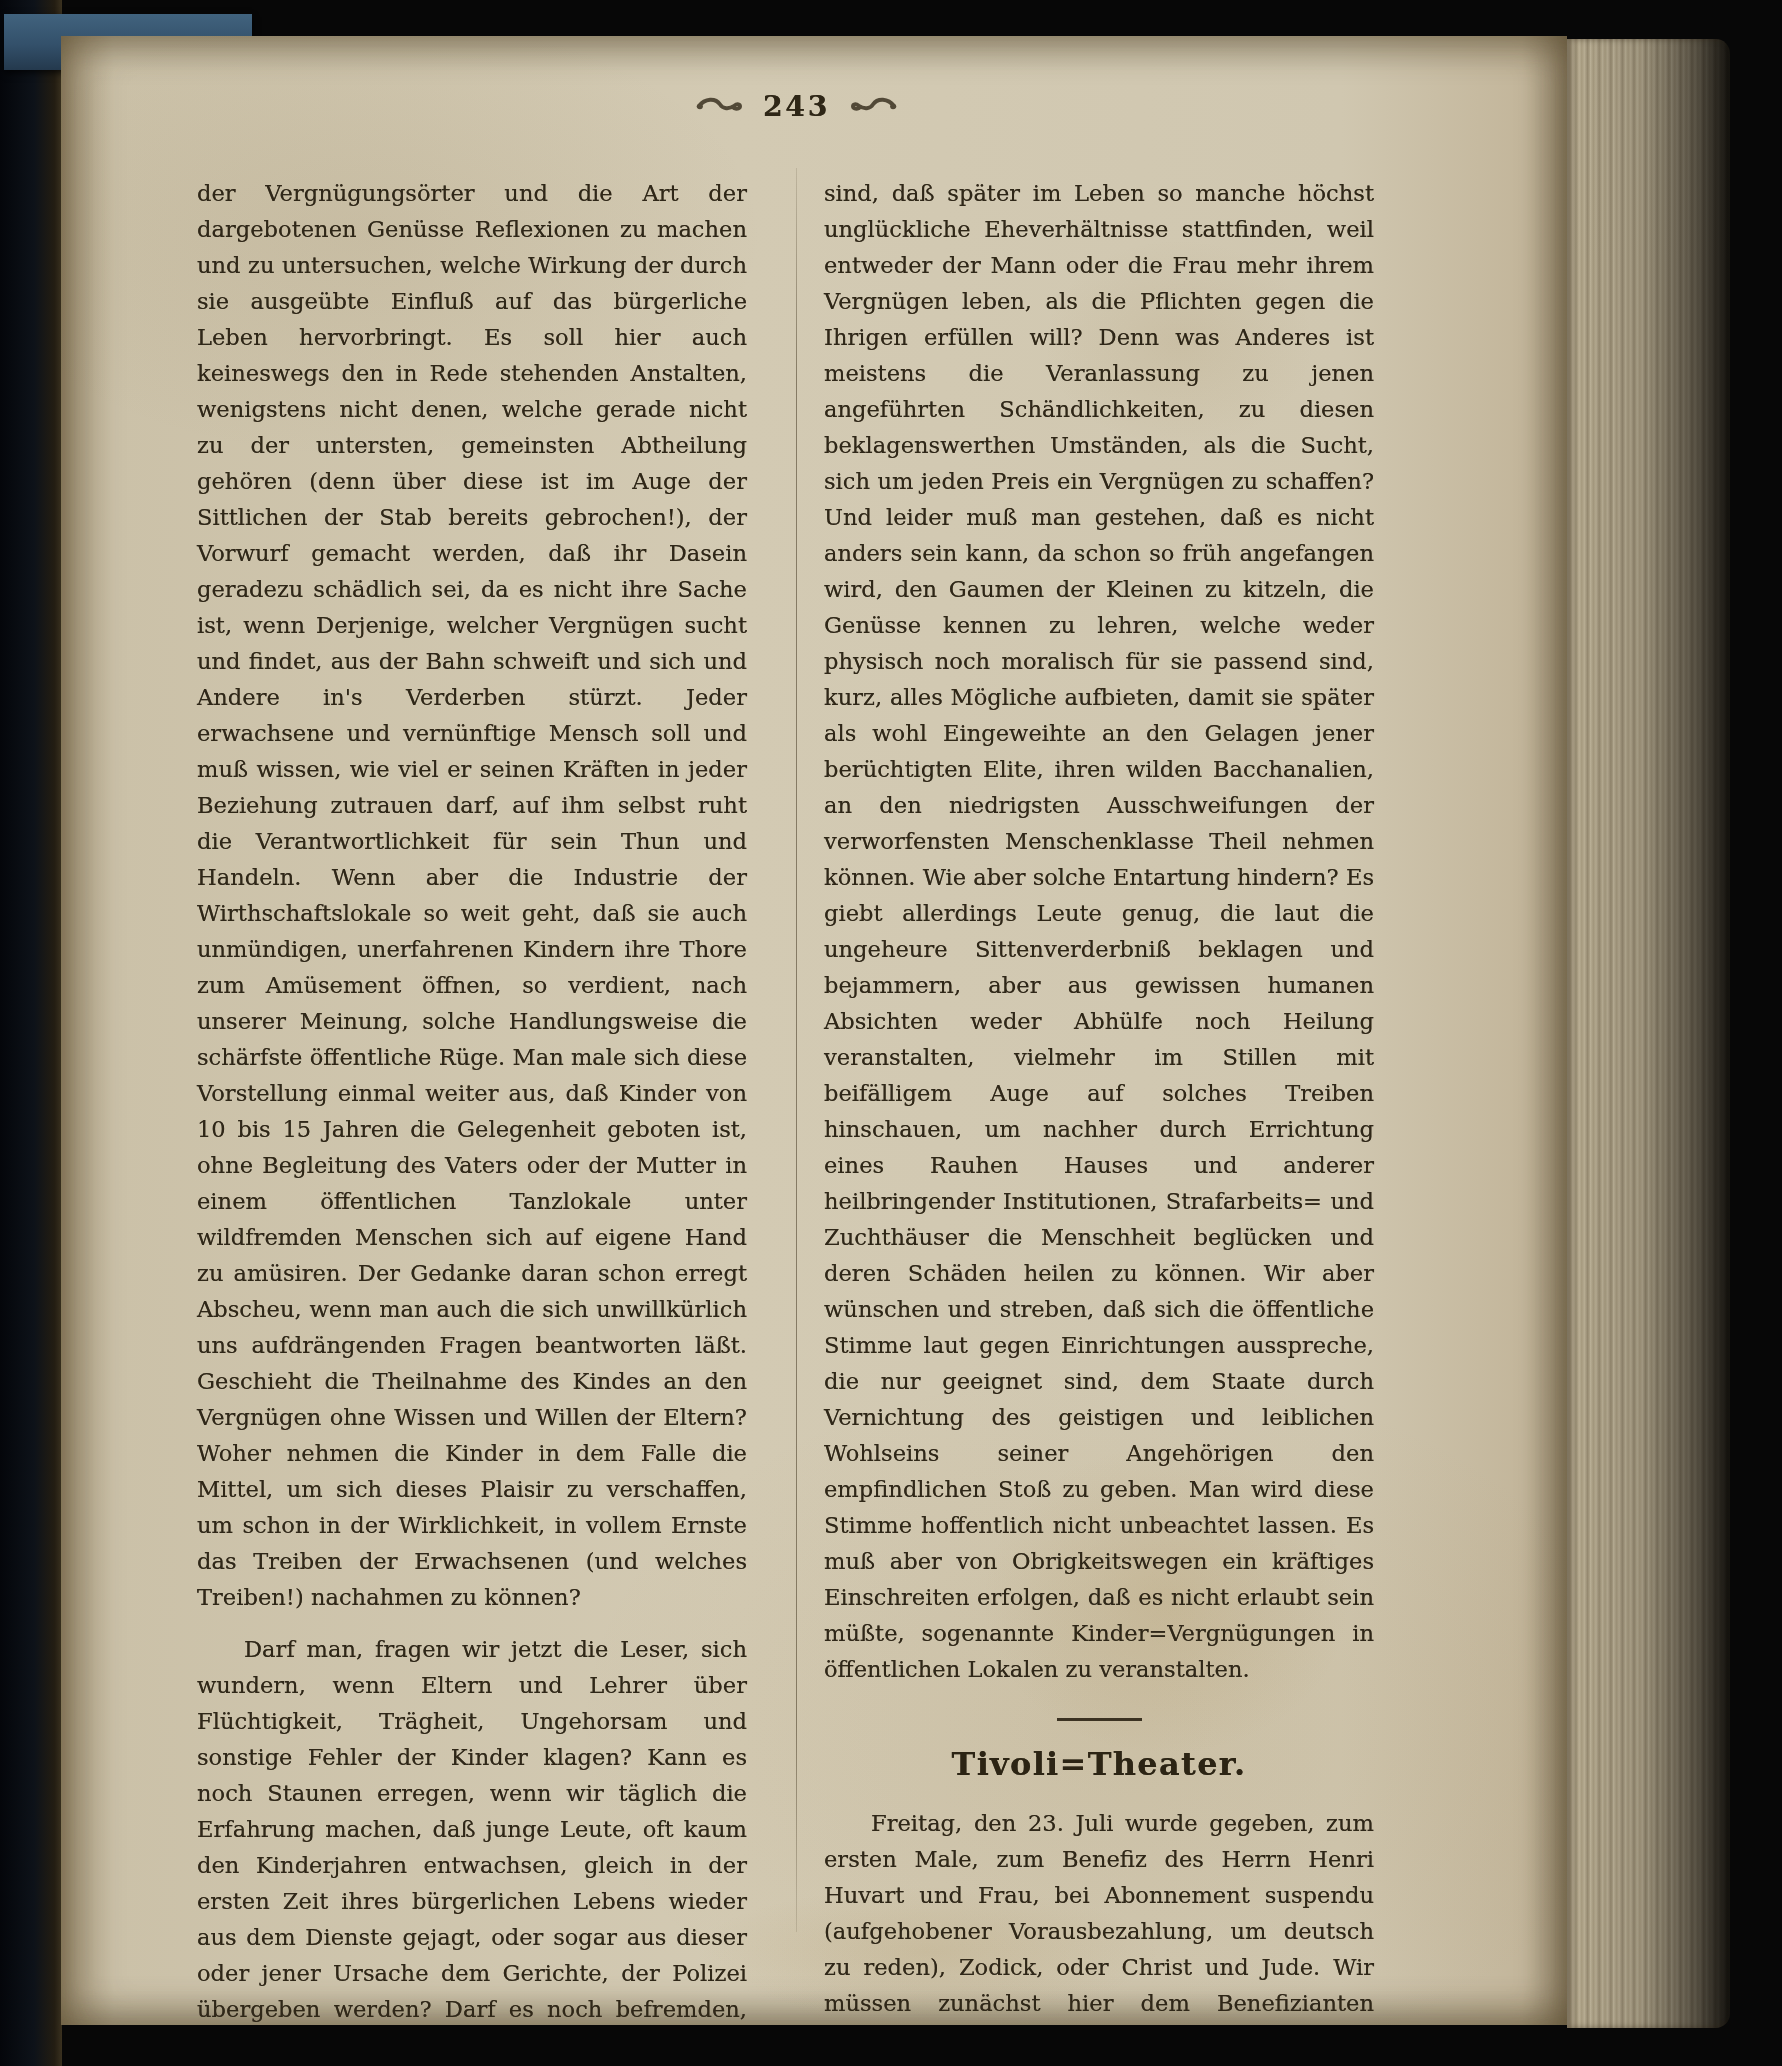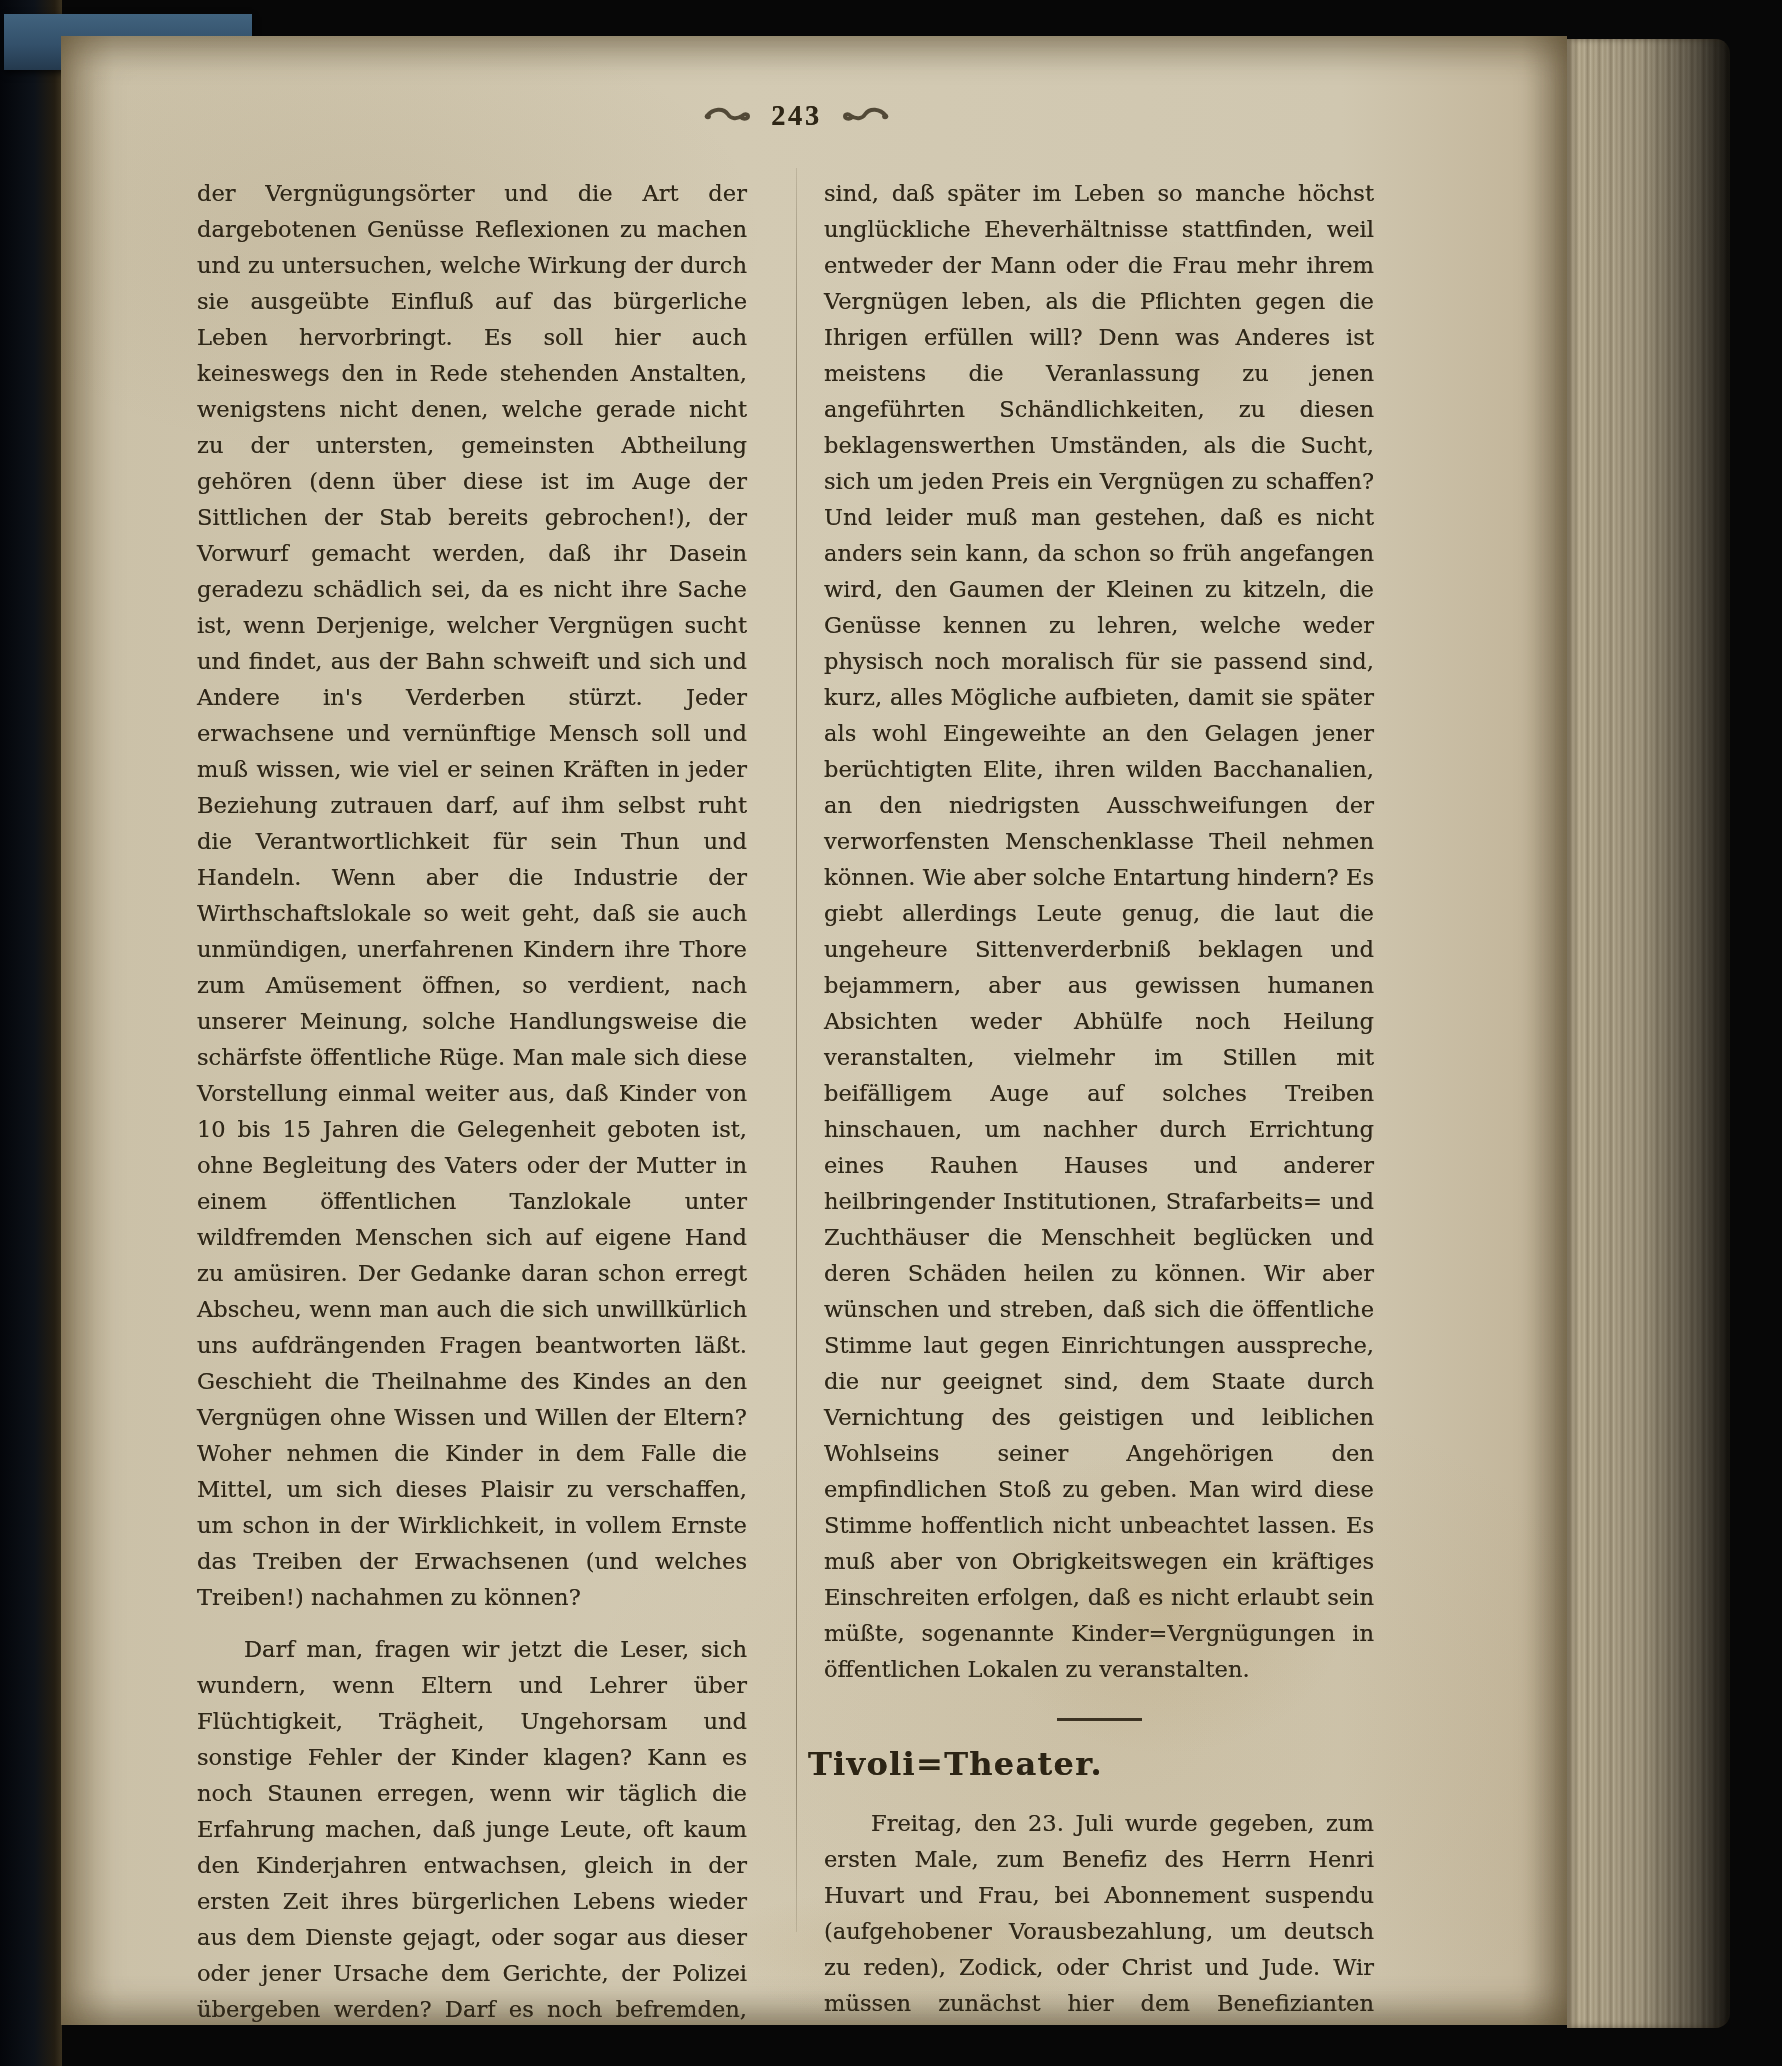--- a/index.html
+++ b/index.html
@@ -58,27 +58,26 @@
     left: 556px; top: 1829px; width: 620px; height: 174px;
     background: radial-gradient(closest-side, rgba(150,118,56,0.14), transparent 75%);
   }
   .stain-c {
     left: 937px; top: 168px; width: 362px; height: 278px;
     background: radial-gradient(closest-side, rgba(140,112,58,0.10), transparent 75%);
   }
   
   .pagenum-row {
     position: absolute;
-    left: 120px; top: 64px;
+    left: 120px; top: 53px;
     width: 1231px;
     display: flex;
     justify-content: center;
     align-items: center;
     gap: 19.4px;
-    font-family: Liberation Serif, serif;
   }
   .pagenum {
     font-size: 28.4px;
     font-weight: bold;
     letter-spacing: 2.6px;
     color: #2e2616;
     text-shadow: 0 0 0.6px rgba(46,38,22,0.7);
   }
   .orn { display: inline-flex; align-items: center; opacity: 0.85; }
   .orn.flip { transform: scaleX(-1); }
@@ -107,20 +106,21 @@
     -webkit-hyphens: auto;
   }
   .col p.indent { text-indent: 47px; }
   .section-rule {
     width: 85px; height: 2.6px;
     margin: 31px auto 24.6px;
     background: #3b3222;
   }
   .section-heading {
     margin: 0 0 22px 0;
+    text-align: center;
     font-size: 32px;
     font-weight: bold;
     letter-spacing: 1.3px;
     color: #2c2414;
     text-shadow: 0 0 0.6px rgba(44,36,20,0.7);
   }
   
   .fore-edge {
     position: absolute;
     left: 1567px; top: 39px;

